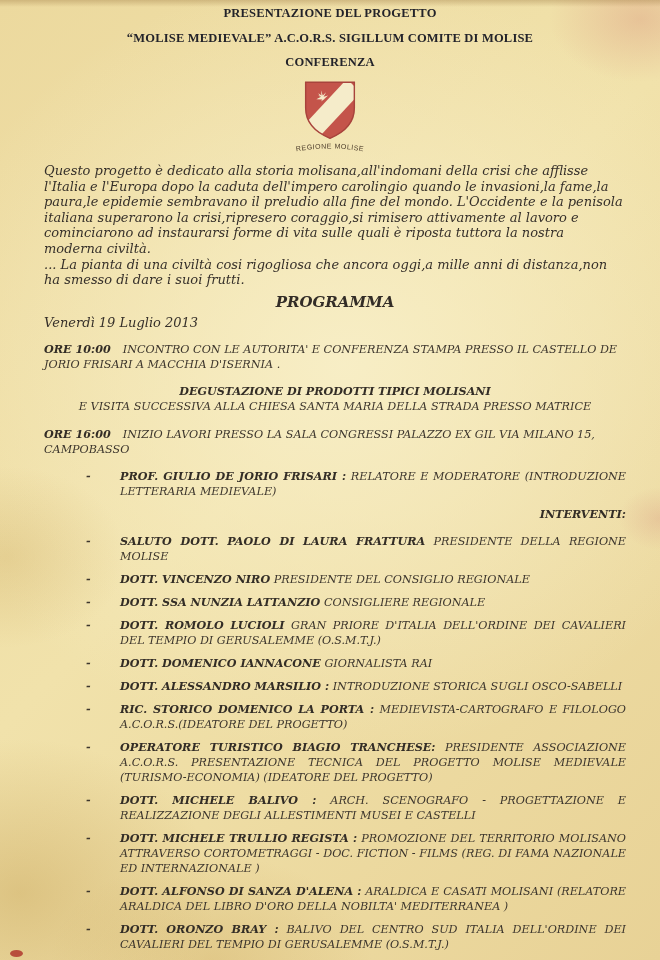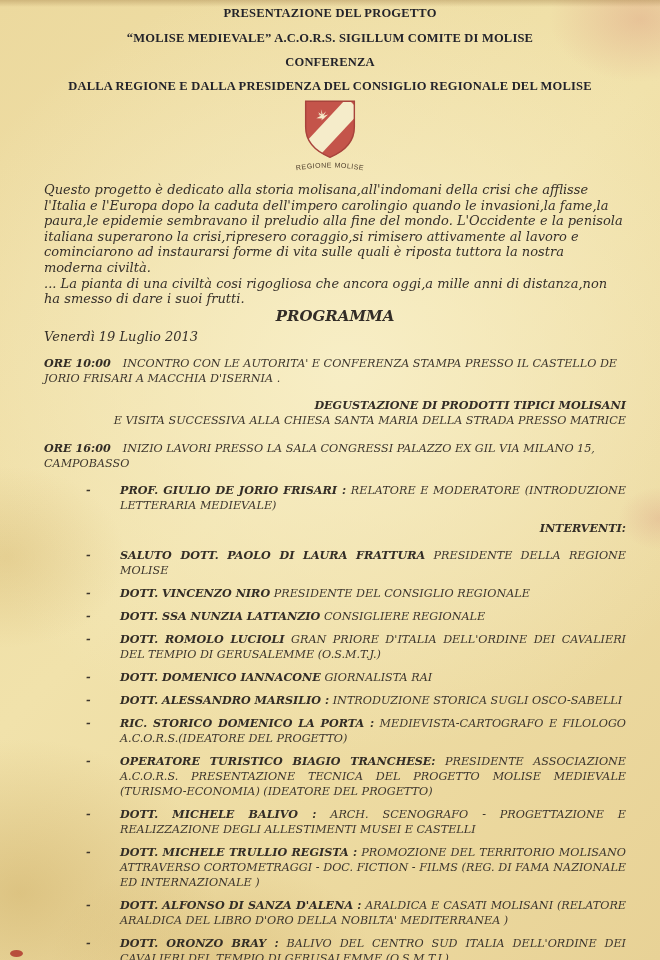--- a/index.html
+++ b/index.html
@@ -18,47 +18,46 @@
   }
   .header{padding-top:7px;text-align:center;color:#23232a;
     font-family:"Liberation Serif",serif;font-weight:bold;}
   .hline{font-size:12.5px;line-height:13px;letter-spacing:.2px;}
   .hl1{margin-bottom:12px;} .hl2{margin-bottom:11px;} .hl3{margin-bottom:11px;} .hl4{margin-bottom:6px;}
   .logo{margin:2px auto 4px;width:110px;text-align:center;}
   .logo svg{display:block;margin:0 auto;}
   .col{padding:0 34px 0 44px;color:#3a332a;}
   .script{font-family:"DejaVu Serif",serif;font-style:italic;}
   .intro{font-size:13px;line-height:15.6px;margin-top:7px;text-align:left;color:#36302a;}
-  .programma-title{text-align:center;font-size:15px;font-weight:bold;color:#332d27;}
+  .programma-title{margin-top:5px;text-align:center;font-size:15px;font-weight:bold;color:#332d27;}
   .date{margin-top:4px;font-size:13px;color:#36302a;}
   .caps{font-size:11.2px;line-height:15px;color:#3d362d;}
   .ore{margin-top:12px;}
   .ore .lead{font-weight:bold;margin-right:12px;color:#332d26;}
-  .degust{margin-top:12px;text-align:right;}
+  .degust{margin-top:12px;text-align:center;}
   .degust .d1{font-weight:bold;color:#332d26;}
   .ore16{margin-top:13px;}
   .bullets{margin-top:12px;margin-left:40px;}
   .item{display:flex;margin-bottom:8px;}
   .dash{flex:none;width:34px;padding-left:2px;font-weight:bold;}
   .txt{flex:1;text-align:justify;}
   .txt .lead{font-weight:bold;color:#332d26;}
   .interventi{margin:3px 0 12px 34px;font-weight:bold;color:#332d26;text-align:right;}
   .red-dot{position:absolute;left:10px;bottom:3px;width:13px;height:7px;border-radius:50%;
     background:#b0372e;opacity:.85;}
 </style>
 </head>
 <body>
 
 <div class="paper">
 
   <div class="header">
     <div class="hline hl1">PRESENTAZIONE DEL PROGETTO</div>
     <div class="hline hl2">“MOLISE MEDIEVALE” A.C.O.R.S. SIGILLUM COMITE DI MOLISE</div>
     <div class="hline hl3">CONFERENZA</div>
-    <div class="hline hl4">DALLA REGIONE E DALLA PRESIDENZA DEL CONSIGLIO REGIONALE DEL MOLISE</div>
   </div>
 
   <div class="logo">
     <svg width="60" height="60" viewBox="0 0 100 106">
       <defs>
         <clipPath id="shieldClip">
           <path d="M7 4 H93 V50 C93 78 74 93 50 103 C26 93 7 78 7 50 Z"></path>
         </clipPath>
       </defs>
       <path d="M7 4 H93 V50 C93 78 74 93 50 103 C26 93 7 78 7 50 Z" fill="#c4544a"></path>

